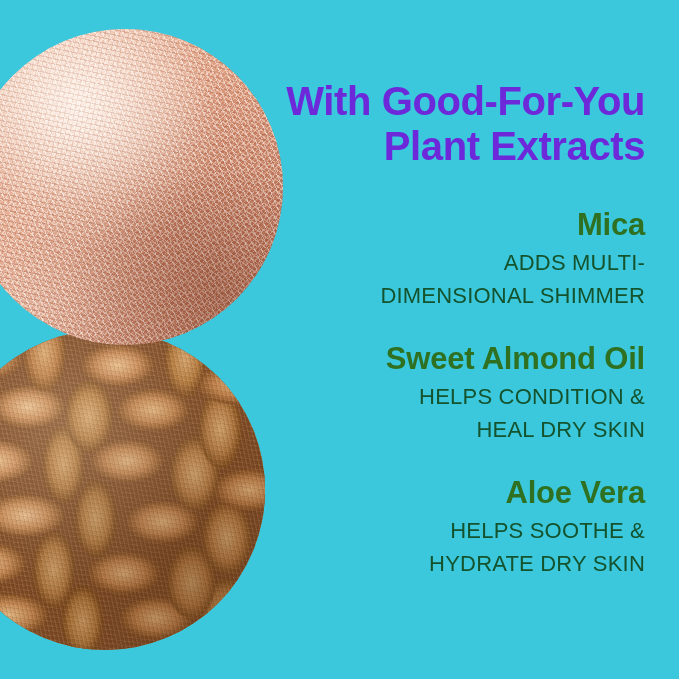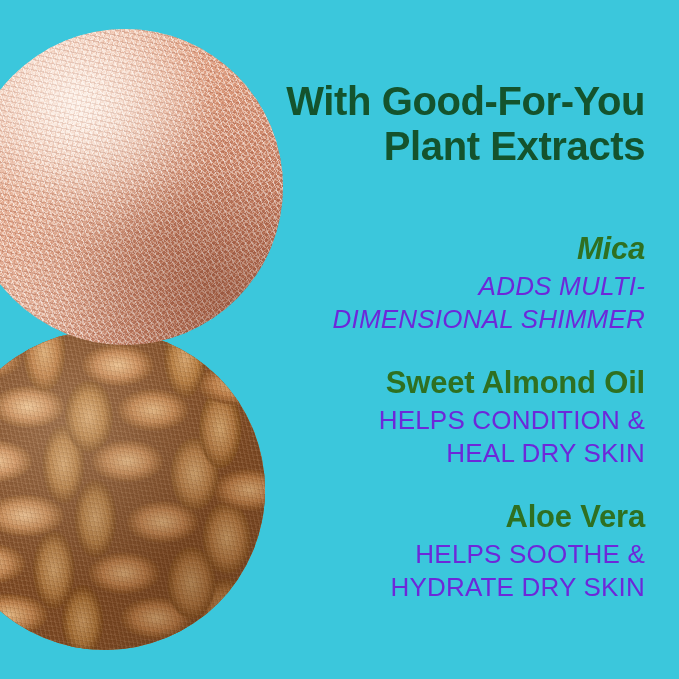--- a/index.html
+++ b/index.html
@@ -166,49 +166,49 @@
     top: 0;
     width: 400px;
     height: 679px;
     text-align: right;
     z-index: 5;
   }
 
   #headline {
     margin: 0;
     padding-top: 79px;
-    color: #14532d;
+    color: #6d28d9;
     font-size: 40px;
     font-weight: 700;
     line-height: 45px;
     letter-spacing: -0.4px;
     white-space: pre-line;
   }
 
   .ingredient {
     margin-top: 30px;
   }
   .ingredient-name {
     color: #2f7021;
     font-size: 31px;
     font-weight: 700;
     line-height: 38px;
     letter-spacing: -0.2px;
   }
   .ingredient-desc {
-    color: #6d28d9;
-    font-size: 26px;
+    color: #14532d;
+    font-size: 22px;
     font-weight: 400;
     line-height: 33px;
     letter-spacing: 0.2px;
     white-space: pre-line;
     margin-top: 2px;
   }
 
-  #ingredient-mica { margin-top: 61px; font-style: italic; }
+  #ingredient-mica { margin-top: 37px; }
   #ingredient-aloe-vera { margin-top: 28px; }
   #ingredient-sweet-almond-oil { margin-top: 28px; }
 </style>
 </head>
 <body>
 
 <div id="infographic">
 
   <div class="image-col">
 

